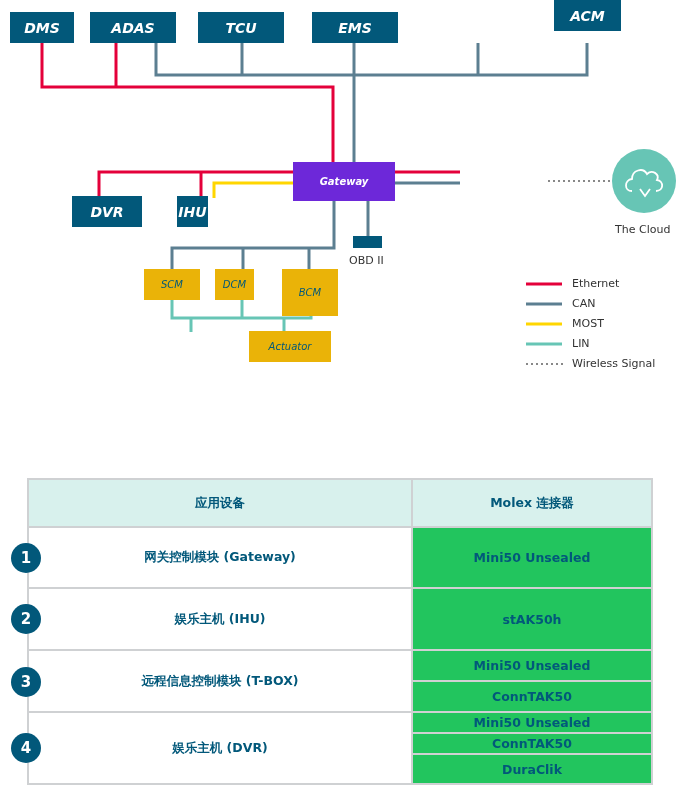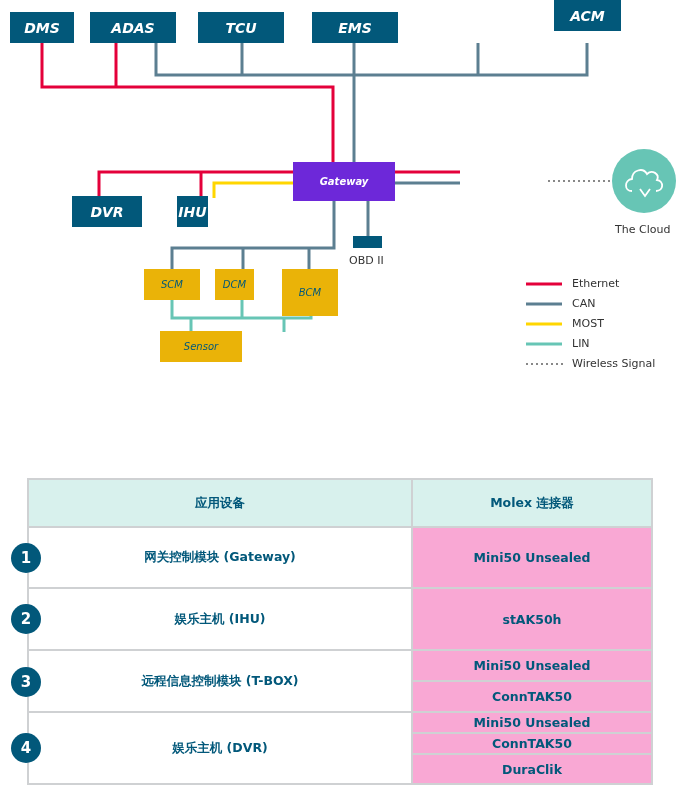--- a/index.html
+++ b/index.html
@@ -12,21 +12,21 @@
   .node.gw { background: #6d28d9; font-size: 10px; }
   .node.light { background: #eab308; color: #02587a; font-weight: normal; font-size: 10px; }
   .obd { position: absolute; background: #02587a; }
   .label { position: absolute; font-size: 11px; color: #333333; }
   .cloud { position: absolute; width: 64px; height: 64px; border-radius: 50%; background: #67c5b5; }
   table#conn { position: absolute; left: 27px; top: 478px; width: 626px; border-collapse: collapse;
                font-family: "DejaVu Sans", sans-serif; font-weight: bold; color: #02587a; font-size: 12.5px; }
   #conn th, #conn td { border: 2px solid #cfd1d3; text-align: center; padding: 0; }
   #conn th { background: #d8f1ed; height: 46px; font-size: 12.5px; }
   #conn td.dev { background: #ffffff; }
-  #conn td.conn { background: #f9a8d4; }
+  #conn td.conn { background: #22c55e; }
   .badge { position: absolute; left: 11px; width: 30px; height: 30px; border-radius: 50%;
            background: #02587a; color: #fff; font-weight: bold; font-size: 15px;
            display: flex; align-items: center; justify-content: center; }
 </style>
 </head>
 <body>
 
 <div id="diagram">
   <svg width="695" height="400" style="position:absolute;left:0;top:0">
 
@@ -87,21 +87,21 @@
     <svg width="64" height="64">
       <path d="M20,42 C12,42 12,31 20,30 C20,21 31,18 35,25 C40,20 48,25 45,31 C52,32 52,42 44,42" fill="none" stroke="#fff" stroke-width="1.8"></path>
       <polyline points="28,40 33,47 38,40" fill="none" stroke="#fff" stroke-width="1.8"></polyline>
     </svg>
   </div>
   <div class="label" style="left:615px;top:223px">The Cloud</div>
 
   <div class="node light" style="left:144px;top:269px;width:56px;height:31px">SCM</div>
   <div class="node light" style="left:215px;top:269px;width:39px;height:31px">DCM</div>
   <div class="node light" style="left:282px;top:269px;width:56px;height:47px">BCM</div>
-  <div class="node light" style="left:160px;top:331px;width:82px;height:31px">Sensor</div>
+  <div class="node light" style="left:249px;top:331px;width:82px;height:31px">Actuator</div>
 
   <div class="label" style="left:572px;top:277px">Ethernet</div>
   <div class="label" style="left:572px;top:297px">CAN</div>
   <div class="label" style="left:572px;top:317px">MOST</div>
   <div class="label" style="left:572px;top:337px">LIN</div>
   <div class="label" style="left:572px;top:357px">Wireless Signal</div>
 </div>
 
 <table id="conn">
   <thead>

